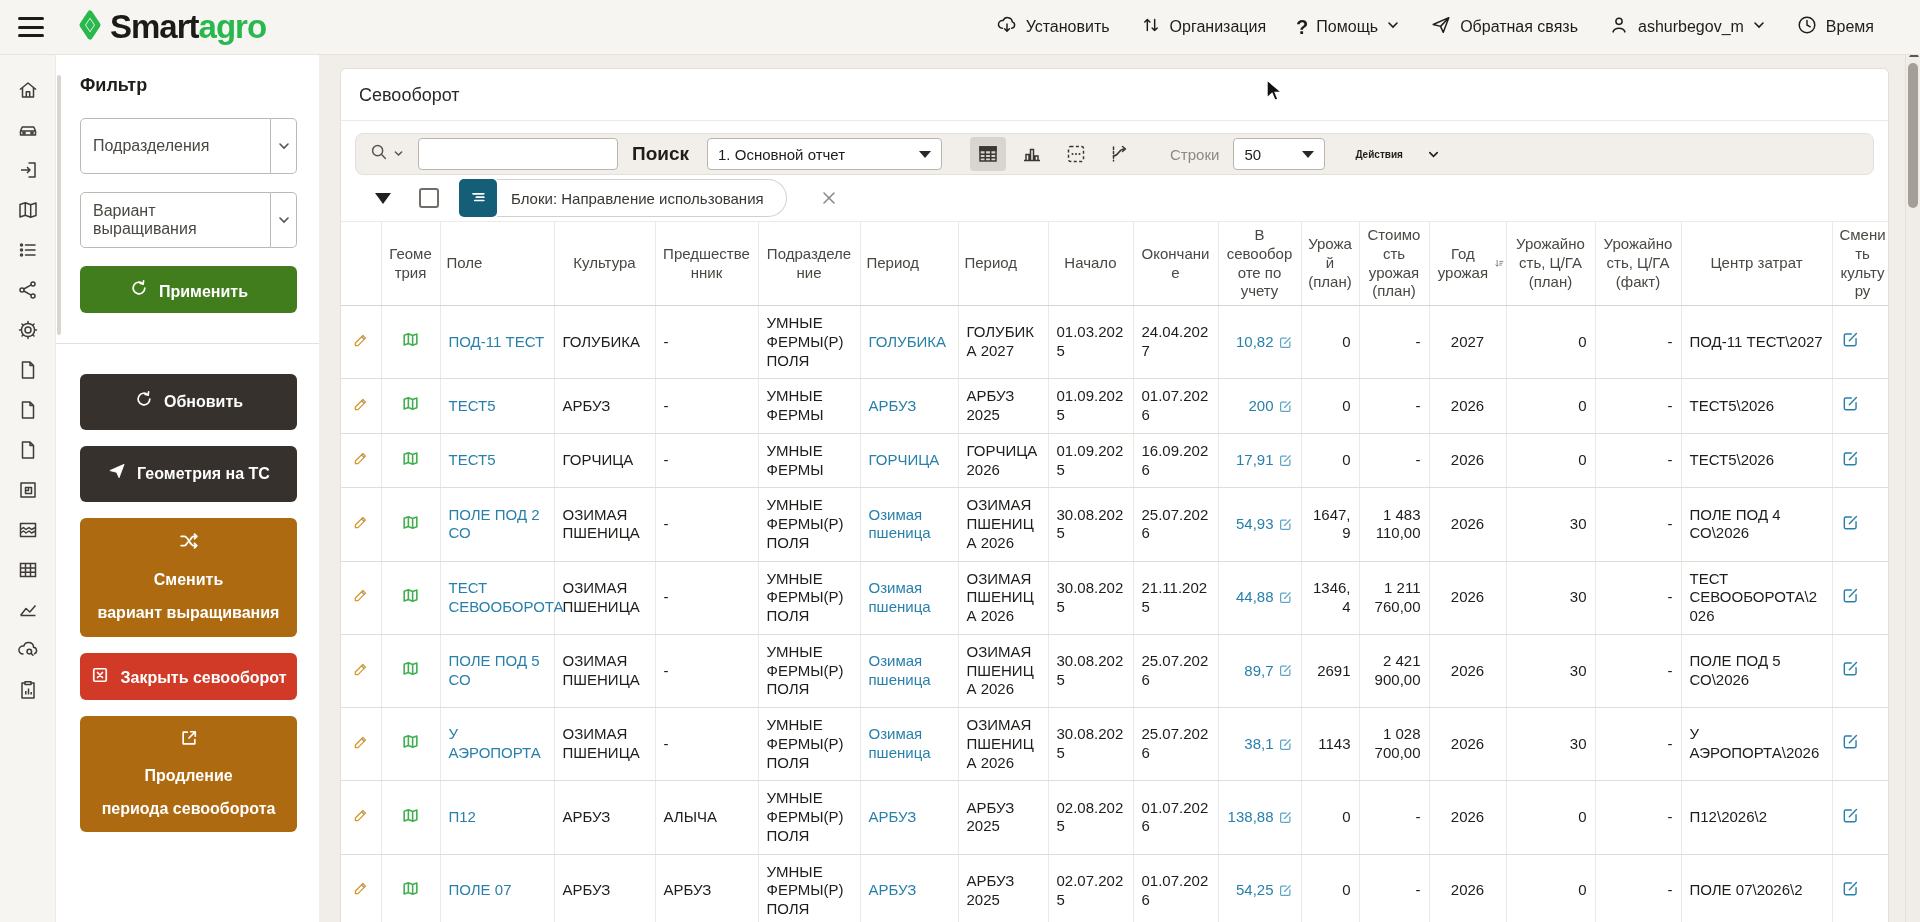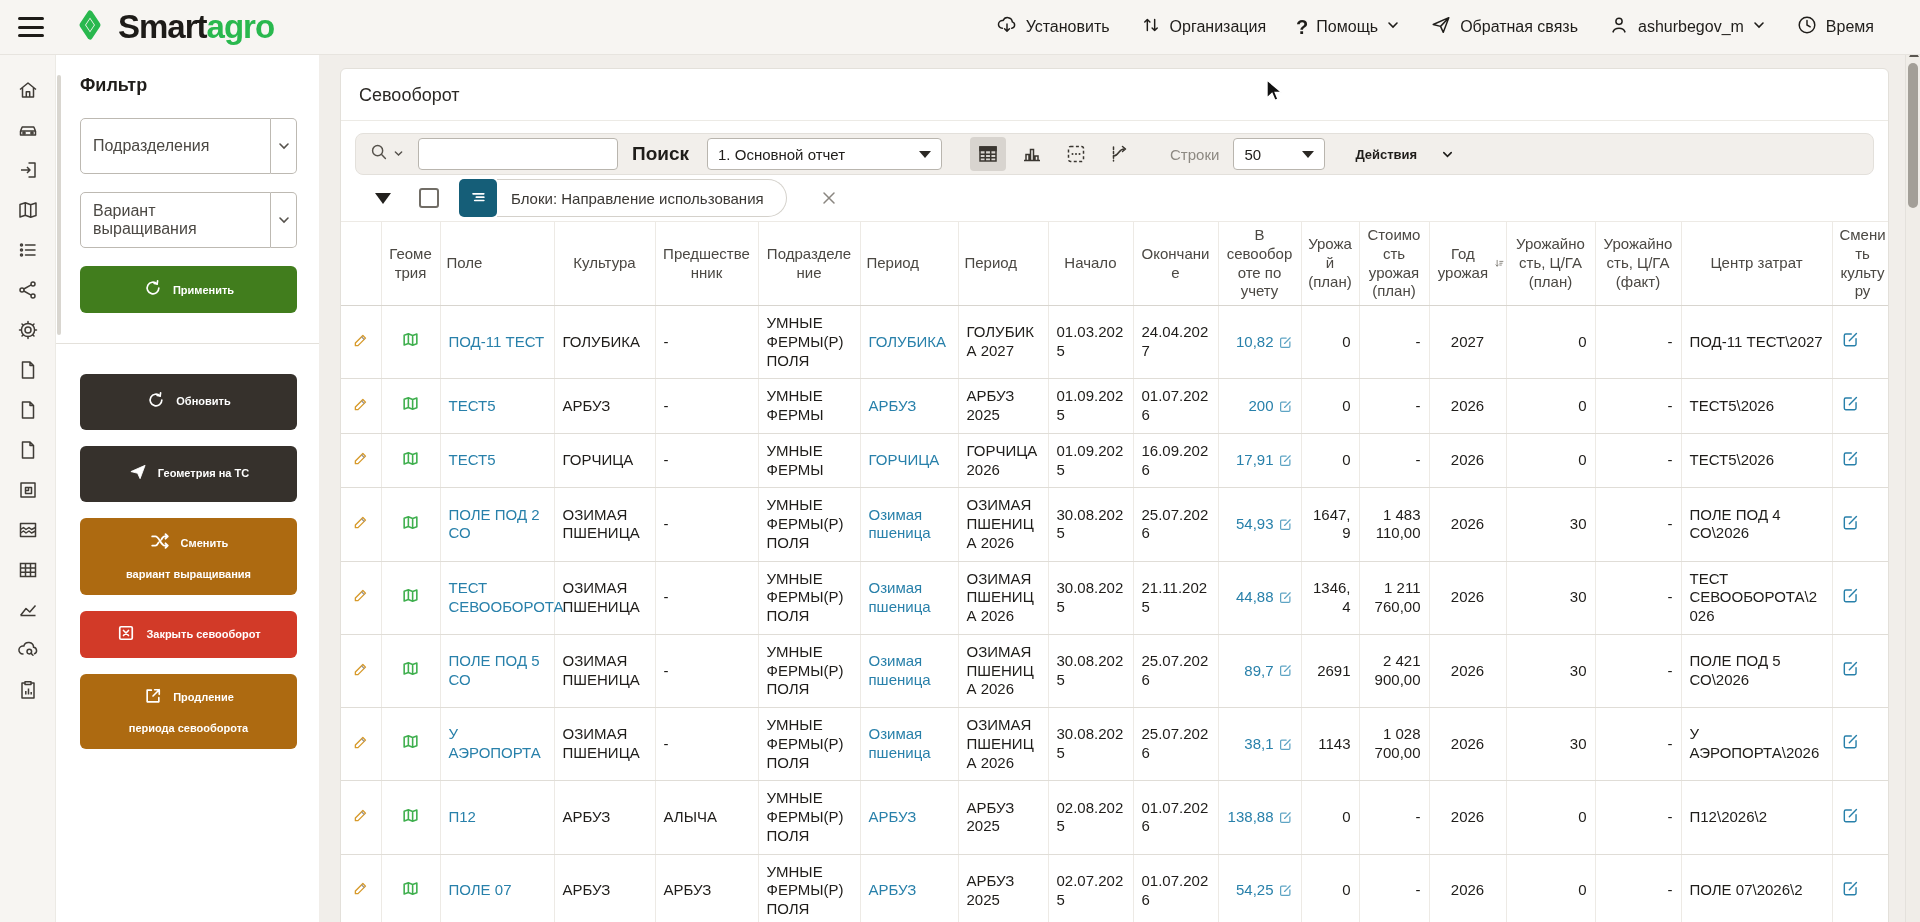--- a/index.html
+++ b/index.html
@@ -13,21 +13,21 @@
   *{box-sizing:border-box;margin:0;padding:0;}
   html,body{width:1920px;height:922px;overflow:hidden;}
   body{font-family:"Liberation Sans",sans-serif;background:var(--page-bg);color:var(--text);}
   .page{position:relative;width:1920px;height:922px;overflow:hidden;}
 
   
   .topbar{position:absolute;left:0;top:0;width:1920px;height:55px;background:var(--bar-bg);
     border-bottom:1px solid #e7e4df;display:flex;align-items:center;z-index:5;}
   .burger{width:26px;height:20px;margin-left:18px;display:flex;flex-direction:column;justify-content:space-between;cursor:pointer;}
   .burger span{display:block;height:3px;background:#1d1b18;border-radius:2px;}
-  .logo{display:flex;align-items:center;margin-left:26px;gap:8px;}
+  .logo{display:flex;align-items:center;margin-left:26px;}
   .logo-text{font-size:33px;font-weight:bold;letter-spacing:-1px;}
   .logo-text .smart{color:#1d1b18;}
   .logo-text .agro{color:var(--brand-green);}
   .topnav{margin-left:auto;display:flex;align-items:center;gap:30px;margin-right:46px;}
   .topnav-item{display:flex;align-items:center;gap:8px;font-size:16px;color:#1f1d1a;cursor:pointer;white-space:nowrap;}
   .topnav-item svg{flex:0 0 auto;}
   .qmark{font-size:20px;font-weight:bold;}
 
   
   .rail{position:absolute;left:0;top:55px;width:55px;height:867px;background:var(--rail-bg);
@@ -37,28 +37,28 @@
   
   .filter{position:absolute;left:55px;top:55px;width:264px;height:867px;background:var(--panel-bg);
     border-left:1px solid #eceae5;padding:20px 22px 0 24px;}
   .filter-scroll{position:absolute;left:1px;top:20px;width:4px;height:260px;background:#d9d6d0;border-radius:2px;}
   .filter-title{font-size:18px;font-weight:bold;margin-bottom:22px;}
   .f-select{display:flex;align-items:stretch;margin-bottom:18px;}
   .f-select .box{flex:1;height:56px;background:#fff;border:1px solid #bdb9b2;border-radius:5px 0 0 5px;
     display:flex;align-items:center;padding:0 12px;font-size:16px;color:#4b4843;}
   .f-select .chev{width:26px;border:1px solid #bdb9b2;border-left:none;border-radius:0 5px 5px 0;
     display:flex;align-items:center;justify-content:center;background:#fff;cursor:pointer;}
-  .btn{width:100%;border:none;border-radius:6px;color:#fff;font-size:11px;font-weight:bold;
+  .btn{width:100%;border:none;border-radius:6px;color:#fff;font-size:16px;font-weight:bold;
     font-family:"Liberation Sans",sans-serif;display:flex;align-items:center;justify-content:center;gap:10px;cursor:pointer;
     padding:12px 10px;line-height:1.45;flex-wrap:wrap;text-align:center;}
   .btn svg{flex:0 0 auto;}
   .btn-apply{background:var(--apply-green);height:47px;margin-bottom:30px;}
   .f-divider{border:none;border-top:1px solid #e4e1db;margin:0 -22px 0 -24px;}
   .btn-dark{background:var(--dark-button);height:56px;}
-  .btn-orange{background:var(--orange-button);min-height:66px;}
+  .btn-orange{background:var(--orange-button);min-height:66px;flex-direction:column;}
   .btn-red{background:var(--red-button);height:47px;}
   .btn + .btn{margin-top:16px;}
   .actions-stack{margin-top:30px;}
 
   
   .main{position:absolute;left:319px;top:55px;width:1586px;height:867px;background:var(--page-bg);}
   .card{position:absolute;left:21px;top:13px;width:1549px;height:880px;background:#fff;
     border:1px solid var(--card-border);border-radius:6px;overflow:hidden;}
   .card-title{font-size:18px;color:#2b2824;padding:16px 18px 14px 18px;border-bottom:1px solid #eceae5;}
 
@@ -70,21 +70,21 @@
   .lbl-strong{font-size:19px;font-weight:bold;color:#1f1d1a;}
   .select{height:32px;background:#fff;border:1px solid #b9b5ae;border-radius:4px;display:flex;align-items:center;
     justify-content:space-between;padding:0 10px;font-size:15px;cursor:pointer;gap:10px;}
   .select-report{width:235px;margin-left:4px;}
   .caret{width:0;height:0;border-left:6px solid transparent;border-right:6px solid transparent;border-top:7px solid #2b2824;}
   .view-group{display:flex;align-items:center;gap:8px;margin-left:14px;}
   .icon-btn{width:36px;height:34px;display:flex;align-items:center;justify-content:center;border-radius:4px;cursor:pointer;}
   .icon-btn.active{background:var(--active-icon-bg);}
   .lbl-muted{font-size:15px;color:var(--muted);margin-left:18px;}
   .select-rows{width:92px;}
-  .actions-menu{display:flex;align-items:center;gap:24px;font-size:13px;font-weight:bold;margin-left:16px;cursor:pointer;}
+  .actions-menu{display:flex;align-items:center;gap:24px;font-size:10px;font-weight:bold;margin-left:16px;cursor:pointer;}
 
   .chip-row{display:flex;align-items:center;height:46px;padding:0 20px;gap:14px;}
   .tri-down{width:0;height:0;border-left:8px solid transparent;border-right:8px solid transparent;border-top:11px solid #22201d;cursor:pointer;margin-left:14px;}
   .checkbox{width:20px;height:20px;background:#fff;border:2px solid #716d66;border-radius:3px;cursor:pointer;margin-left:14px;}
   .chip{display:flex;align-items:center;margin-left:6px;}
   .chip-btn{width:38px;height:38px;background:var(--teal-button);border-radius:5px;display:flex;align-items:center;justify-content:center;cursor:pointer;z-index:2;}
   .chip-pill{height:38px;background:#fff;border:1px solid #d4d1cb;border-radius:0 19px 19px 0;border-left:none;
     display:flex;align-items:center;padding:0 22px 0 14px;font-size:15px;color:#3a3733;min-width:258px;}
   .chip-close{margin-left:18px;cursor:pointer;display:flex;align-items:center;}
 

